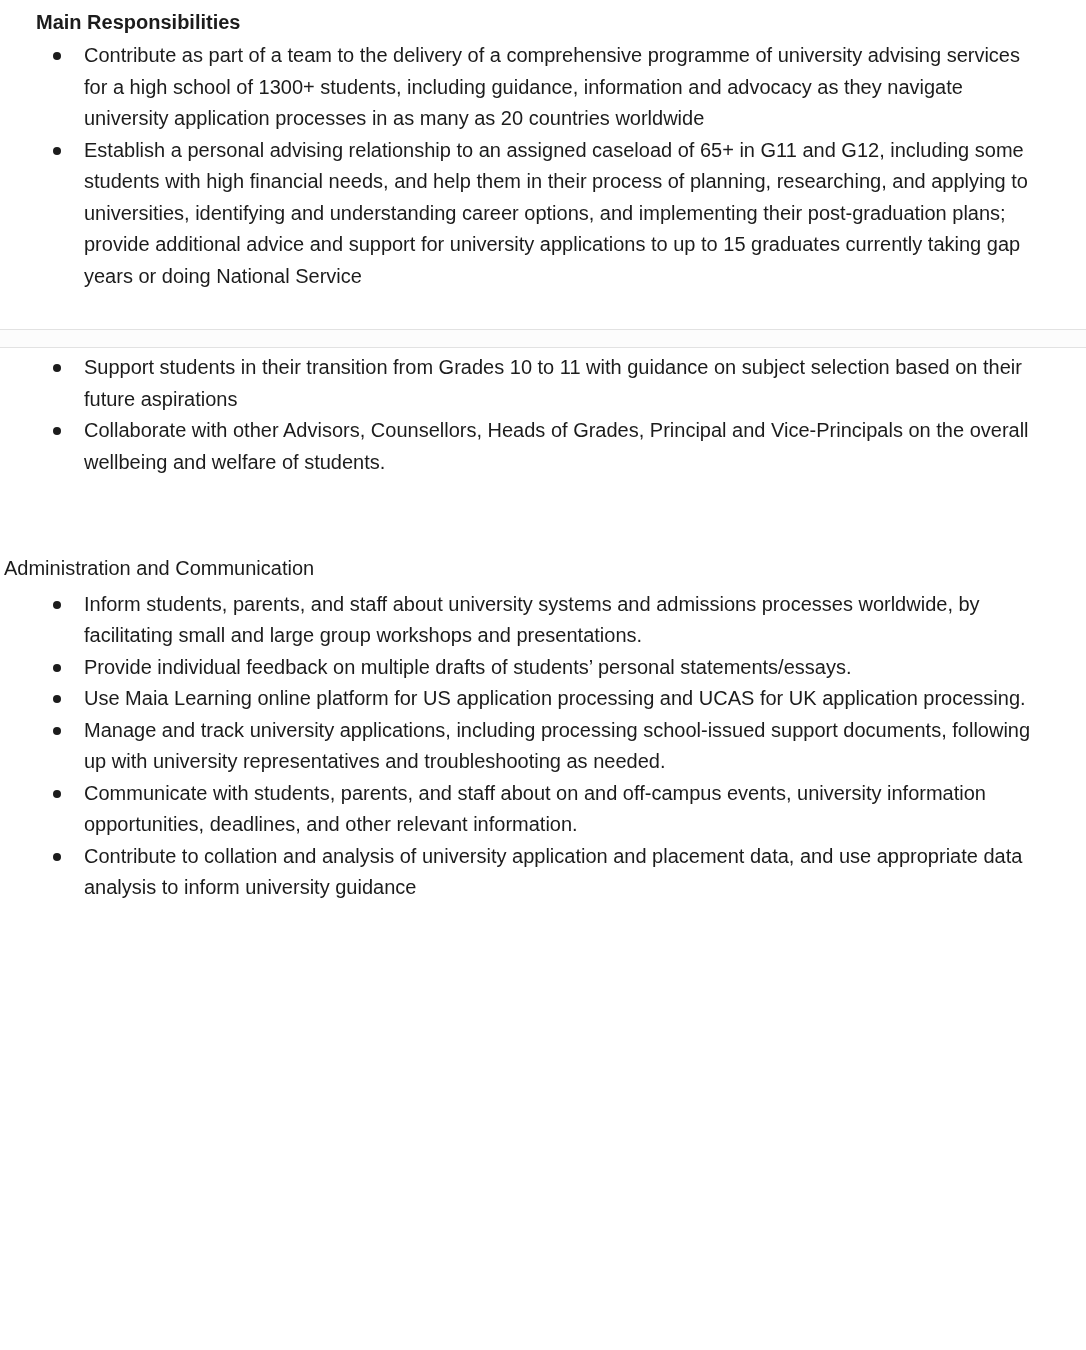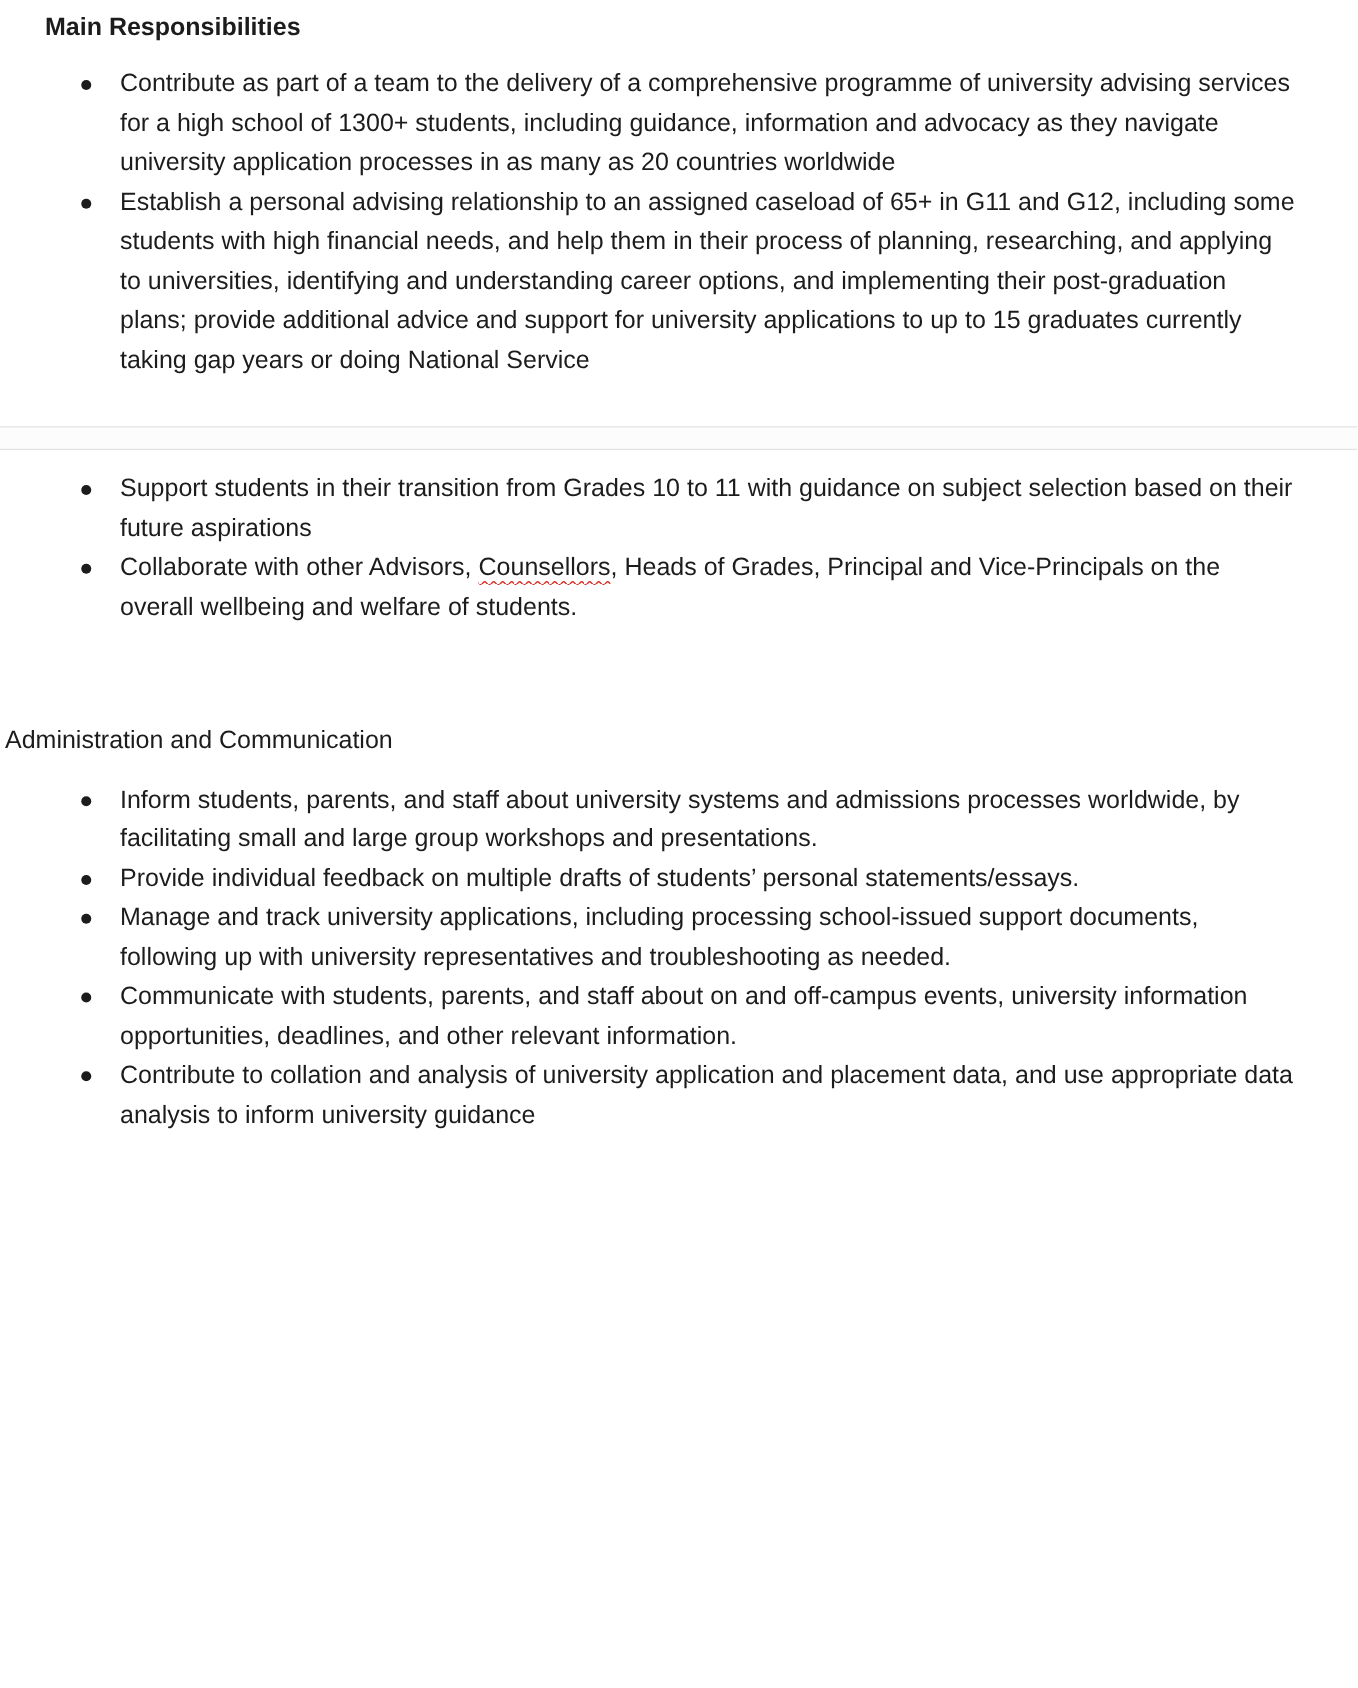--- a/index.html
+++ b/index.html
@@ -30,21 +30,21 @@
     line-height: 28px;
   }
   .section-heading {
     font-size: 20px;
     font-weight: 400;
     margin: 75px 0 0 4px;
     line-height: 31.5px;
   }
   ul.bullet-list {
     list-style: none;
-    margin: 16px;
+    margin: 4px;
     padding: 0 34px 0 80px;
   }
   ul.bullet-list li {
     position: relative;
     margin: 0;
   }
   ul.bullet-list li::before {
     content: "";
     position: absolute;
     left: -31px;
@@ -58,21 +58,20 @@
   .group-after-break { margin-top: 49px; }
   .group-admin { margin-top: 81px; }
   .page-break {
     height: 19px;
     border-top: 1px solid #e2e2e2;
     border-bottom: 1px solid #e2e2e2;
     background: #fcfcfc;
     margin-top: 37px;
   }
   .spell-error {
-    text-decoration: underline;
     text-decoration-style: wavy;
     text-decoration-color: #d93025;
     text-decoration-thickness: 1px;
     text-underline-offset: 4px;
     text-align: center;
   }
 </style>
 </head>
 <body>
 
@@ -90,18 +89,19 @@
   <ul class="bullet-list group-after-break">
     <li>Support students in their transition from Grades 10 to 11 with guidance on subject selection based on their future aspirations</li>
     <li><span>Collaborate with other Advisors, </span><span class="spell-error">Counsellors</span><span>, Heads of Grades, Principal and Vice-Principals on the overall wellbeing and welfare of students.</span></li>
   </ul>
 
   <div class="section-heading">Administration and Communication</div>
 
   <ul class="bullet-list group-admin">
     <li>Inform students, parents, and staff about university systems and admissions processes worldwide, by facilitating small and large group workshops and presentations.</li>
     <li>Provide individual feedback on multiple drafts of students’ personal statements/essays.</li>
+    <li>Use Maia Learning online platform for US application processing and UCAS for UK application processing.</li>
     <li>Manage and track university applications, including processing school-issued support documents, following up with university representatives and troubleshooting as needed.</li>
     <li>Communicate with students, parents, and staff about on and off-campus events, university information opportunities, deadlines, and other relevant information.</li>
     <li>Contribute to collation and analysis of university application and placement data, and use appropriate data analysis to inform university guidance</li>
   </ul>
 
 </div>
 
 </body></html>

